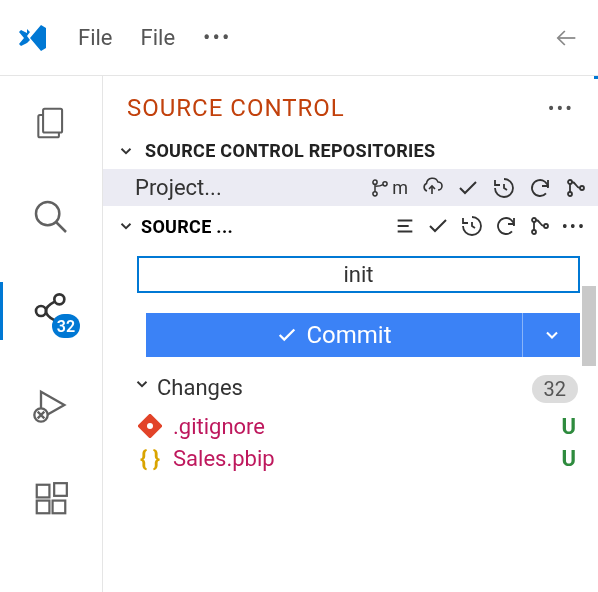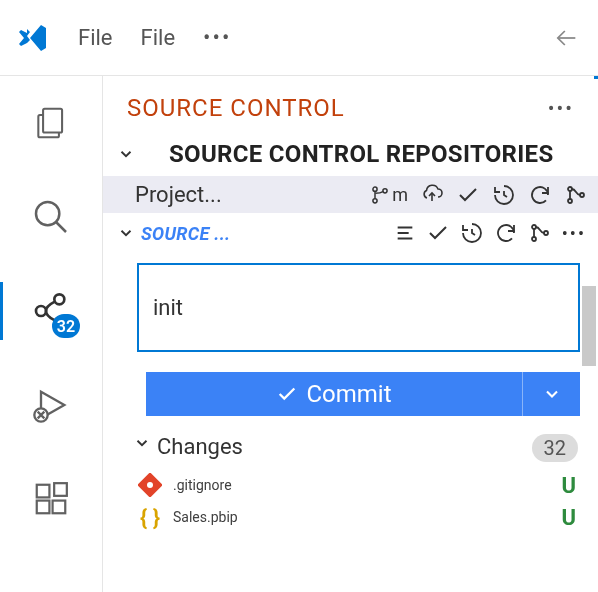--- a/index.html
+++ b/index.html
@@ -20,45 +20,45 @@
     .badge { position: absolute; bottom: -6px; right: -8px; background: #0078d4; color: #fff; font-size: 16px; font-weight: 600; border-radius: 12px; min-width: 28px; height: 24px; display: flex; align-items: center; justify-content: center; padding: 0 4px; }
     
     .sidebar { flex: 1; background: #fff; border-left: 1px solid #e5e5e5; position: relative; }
     
     .panel-header { display: flex; align-items: center; justify-content: space-between; padding: 18px 24px 8px 24px; }
     .panel-title { font-size: 24px; letter-spacing: 1px; color: #c2410c; }
     .panel-more { font-size: 20px; color: #555; letter-spacing: 2px; }
     
     .section-header { display: flex; align-items: center; padding: 10px 14px 8px 14px; gap: 6px; }
     .section-header .chev { margin-right: 4px; }
-    .section-title { font-size: 24px; font-weight: 700; color: #222; letter-spacing: 0.3px; margin-left: 24px; }
+    .section-title { font-size: 18px; font-weight: 700; color: #222; letter-spacing: 0.3px; }
     
     .repo-row { display: flex; align-items: center; padding: 6px 10px 6px 32px; background: #ebebf3; gap: 6px; justify-content: center; }
     .repo-label { font-size: 22px; color: #333; flex: 0 0 auto; }
     .repo-actions { margin-left: auto; display: flex; gap: 12px; align-items: center; }
     .repo-actions svg { color: #444; }
     
     .sc-header { display: flex; align-items: center; padding: 8px 12px 6px 14px; gap: 6px; }
-    .sc-title { font-size: 18px; font-weight: 700; color: #3b82f6; letter-spacing: 0.3px; font-style: italic; }
+    .sc-title { font-size: 18px; font-weight: 700; color: #000000; letter-spacing: 0.3px; }
     .sc-actions { margin-left: auto; display: flex; gap: 10px; align-items: center; }
     
     .commit-input { margin: 12px 18px 0 34px; }
-    .commit-input input { width: 100%; padding: 30px 14px; font-size: 22px; border: 2px solid #0078d4; outline: none; color: #333; }
+    .commit-input input { width: 100%; padding: 4px 14px; font-size: 22px; border: 2px solid #0078d4; outline: none; color: #333; text-align: center; }
     
     .commit-btn-row { margin: 20px 18px 0 43px; display: flex; background: #3b82f6; color: #fff; height: 44px; }
     .commit-btn { flex: 1; display: flex; align-items: center; justify-content: center; gap: 8px; font-size: 24px; cursor: pointer; }
     .commit-dd { width: 58px; display: flex; align-items: center; justify-content: center; border-left: 1px solid rgba(255,255,255,0.4); cursor: pointer; }
     
     .changes-header { display: flex; align-items: flex-start; padding: 18px 20px 6px 30px; gap: 6px; }
     .changes-label { font-size: 22px; color: #333; }
     .changes-count { margin-left: auto; background: #dcdcdc; color: #555; border-radius: 14px; padding: 2px 12px; font-size: 20px; }
     
     .file-row { display: flex; align-items: center; padding: 4px 22px 2px 34px; gap: 10px; }
     .file-icon { width: 26px; height: 26px; display: flex; align-items: center; justify-content: center; }
-    .file-name { font-size: 14px; color: #404040; flex: 1; }
+    .file-name { font-size: 22px; color: #be185d; flex: 1; }
     .file-status { font-size: 22px; font-weight: 700; color: #2e8b3e; }
     
     .scrollbar-indicator { position: absolute; right: 2px; top: 210px; width: 14px; height: 80px; background: #c9c9c9; border-radius: 0px; }
     .blue-edge { position: absolute; right: 0; top: 0; width: 4px; height: 3px; background: #0078d4; }
     
     svg { display: block; }
   </style>
 </head>
 <body>
 

